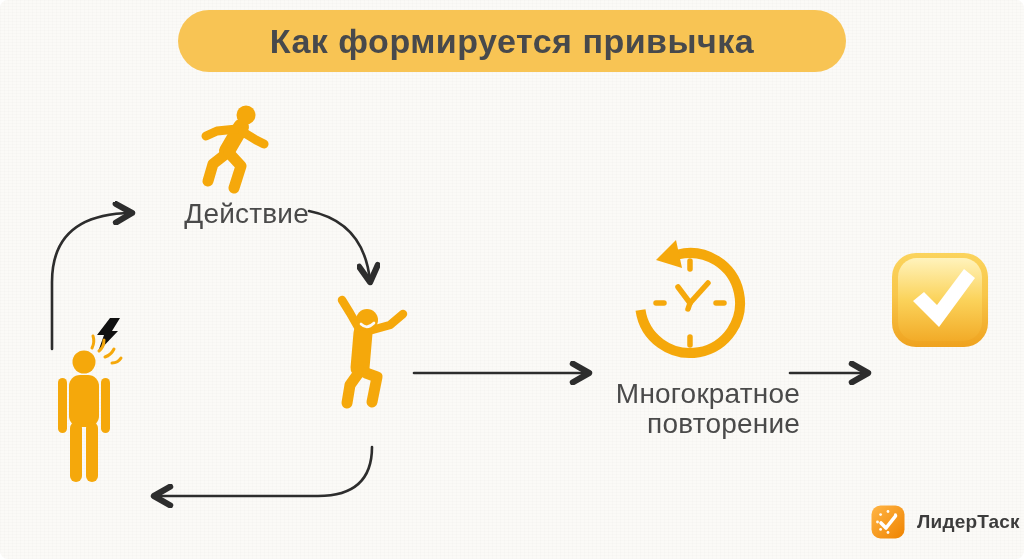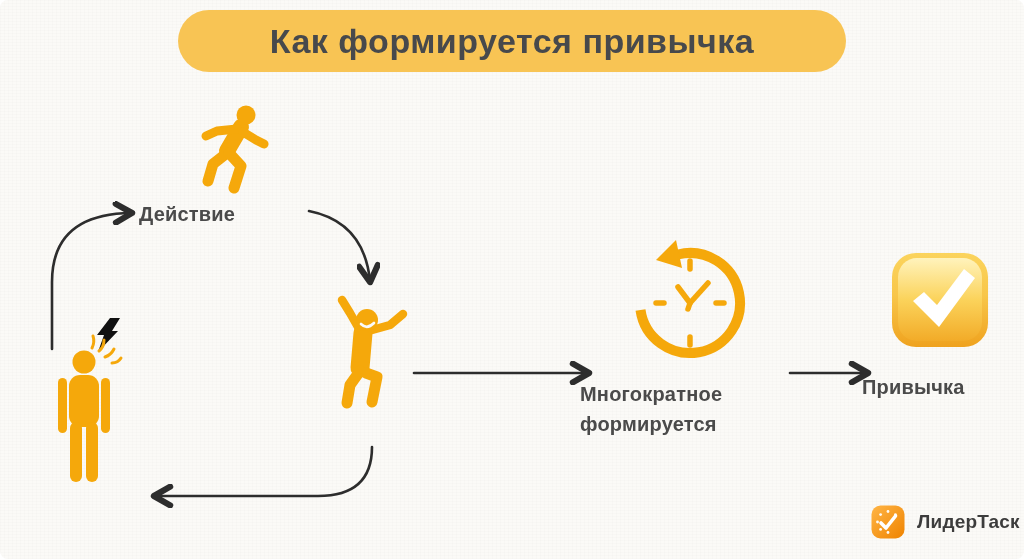--- a/index.html
+++ b/index.html
@@ -24,22 +24,22 @@
     position:absolute;left:178px;top:10px;width:668px;height:62px;
     background:#F8C454;border-radius:31px;
     display:flex;align-items:center;justify-content:center;
   }
   .banner h1{
     margin:0;font-size:34px;font-weight:800;letter-spacing:.5px;color:#47494C;
   }
   .arrows{position:absolute;inset:0;pointer-events:none;}
   .arrows path{stroke:#2D2D2D;stroke-width:2.6;fill:none;stroke-linecap:round;}
   .node-label{
-    position:absolute;font-size:20px;font-weight:700;
-    text-align:left;color:#4A4A4A;line-height:30px;letter-spacing:.2px;
+    position:absolute;font-size:28px;font-weight:400;
+    text-align:right;color:#4A4A4A;line-height:30px;letter-spacing:.2px;
   }
   .icon{position:absolute;}
   .logo{
     position:absolute;left:871px;top:505px;
     display:flex;align-items:center;gap:12px;
   }
   .logo-text{font-size:19px;font-weight:800;color:#3C3C3C;letter-spacing:.2px;}
 </style>
 </head>
 <body>
@@ -111,40 +111,39 @@
     <g stroke="#F5A80B" stroke-width="5.5" stroke-linecap="round" fill="none">
       <path d="M60,26 L60,34"></path>
       <path d="M60,102 L60,110"></path>
       <path d="M26,68 L34,68"></path>
       <path d="M86,68 L94,68"></path>
       <path d="M60,68 L78,48"></path>
       <path d="M60,68 L48,52"></path>
       <path d="M60,68 L58,74"></path>
     </g>
   </svg>
-  <div class="node-label" style="left:580px;top:379px;width:220px;">Многократное формируется</div>
+  <div class="node-label" style="left:580px;top:379px;width:220px;">Многократное повторение</div>
 
   <svg class="icon" style="left:891px;top:252px;" width="98" height="96" viewBox="0 0 98 96">
     <defs>
       <linearGradient id="badgeGrad" x1="0" y1="0" x2="0" y2="1">
         <stop offset="0" stop-color="#FBD45D"></stop>
         <stop offset="0.45" stop-color="#F8C64A"></stop>
         <stop offset="1" stop-color="#EFA21E"></stop>
       </linearGradient>
       <linearGradient id="badgeInner" x1="0" y1="0" x2="0" y2="1">
         <stop offset="0" stop-color="#FFF3BC"></stop>
         <stop offset="0.5" stop-color="#FBD35B"></stop>
         <stop offset="1" stop-color="#F2AB28"></stop>
       </linearGradient>
     </defs>
     <rect x="1" y="1" width="96" height="94" rx="24" fill="url(#badgeGrad)"></rect>
     <rect x="7" y="6" width="84" height="83" rx="19" fill="url(#badgeInner)"></rect>
     <polygon points="22,49 33,40 46,53 73,17 84,26 48,75" fill="#FFFFFF"></polygon>
   </svg>
-  <div class="node-label" style="left:862px;top:372px;width:160px;">Привычка</div>
 
   <div class="logo">
     <svg width="34" height="34" viewBox="0 0 34 34">
       <defs>
         <linearGradient id="logoGrad" x1="0" y1="0" x2="1" y2="1">
           <stop offset="0" stop-color="#FFB545"></stop>
           <stop offset="1" stop-color="#EF8300"></stop>
         </linearGradient>
       </defs>
       <rect x="0.5" y="0.5" width="33" height="33" rx="9" fill="url(#logoGrad)"></rect>

